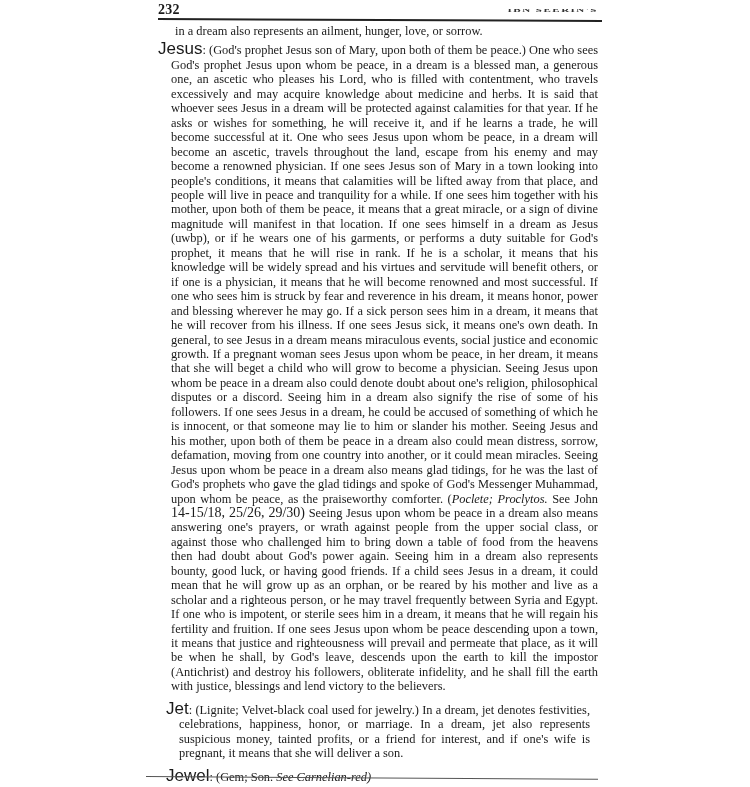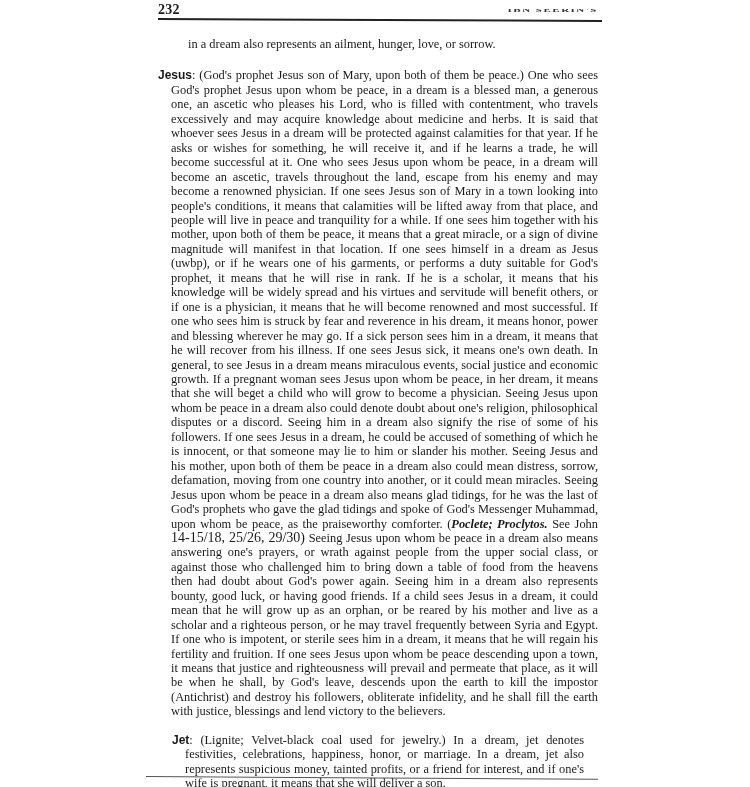--- a/index.html
+++ b/index.html
@@ -27,49 +27,49 @@
     border-top: 2px solid #222; transform: rotate(0.25deg);
   }
   .body { margin-top: 4px; }
   .entry {
     font-size: 12.4px; line-height: 14.45px;
     text-align: justify; padding-left: 13px; text-indent: -13px;
   }
   .entry.continued { padding-left: 13px; text-indent: 0; }
   .headword {
     font-family: "Liberation Sans", "DejaVu Sans", sans-serif;
-    font-weight: bold; font-size: 12px;
+    font-weight: normal; font-size: 17px;
   }
-  .italic { font-style: italic; font-weight: bold; }
+  .italic { font-style: italic; }
   .small { font-size: 14px; }
   .footer-rule {
     position: absolute; left: -12px; width: 452px; top: 776px;
     border-top: 1px solid #555; transform: rotate(0.35deg); transform-origin: left;
   }
 </style>
 </head>
 <body>
 
 <div class="page">
   <div class="running-head">
     <span class="page-number">232</span>
     <span class="header-title">IBN SEERIN'S</span>
     <div class="header-rule"></div>
   </div>
 
   <div class="body">
-    <p class="entry continued" style="margin:17px">
+    <p class="entry continued" style="margin:4px">
       <span>in a dream also represents an ailment, hunger, love, or sorrow.</span>
     </p>
 
     <p class="entry" style="margin:0">
       <span class="headword">Jesus</span><span>: (God's prophet Jesus son of Mary, upon both of them be peace.) One who sees God's prophet Jesus upon whom be peace, in a dream is a blessed man, a generous one, an ascetic who pleases his Lord, who is filled with contentment, who travels excessively and may acquire knowledge about medicine and herbs. It is said that whoever sees Jesus in a dream will be protected against calamities for that year. If he asks or wishes for something, he will receive it, and if he learns a trade, he will become successful at it. One who sees Jesus upon whom be peace, in a dream will become an ascetic, travels throughout the land, escape from his enemy and may become a renowned physician. If one sees Jesus son of Mary in a town looking into people's conditions, it means that calamities will be lifted away from that place, and people will live in peace and tranquility for a while. If one sees him together with his mother, upon both of them be peace, it means that a great miracle, or a sign of divine magnitude will manifest in that location. If one sees himself in a dream as Jesus (uwbp), or if he wears one of his garments, or performs a duty suitable for God's prophet, it means that he will rise in rank. If he is a scholar, it means that his knowledge will be widely spread and his virtues and servitude will benefit others, or if one is a physician, it means that he will become renowned and most successful. If one who sees him is struck by fear and reverence in his dream, it means honor, power and blessing wherever he may go. If a sick person sees him in a dream, it means that he will recover from his illness. If one sees Jesus sick, it means one's own death. In general, to see Jesus in a dream means miraculous events, social justice and economic growth. If a pregnant woman sees Jesus upon whom be peace, in her dream, it means that she will beget a child who will grow to become a physician. Seeing Jesus upon whom be peace in a dream also could denote doubt about one's religion, philosophical disputes or a discord. Seeing him in a dream also signify the rise of some of his followers. If one sees Jesus in a dream, he could be accused of something of which he is innocent, or that someone may lie to him or slander his mother. Seeing Jesus and his mother, upon both of them be peace in a dream also could mean distress, sorrow, defamation, moving from one country into another, or it could mean miracles. Seeing Jesus upon whom be peace in a dream also means glad tidings, for he was the last of God's prophets who gave the glad tidings and spoke of God's Messenger Muhammad, upon whom be peace, as the praiseworthy comforter. (</span><span class="italic">Poclete; Proclytos.</span><span> See John </span><span class="small">14-15/18, 25/26, 29/30)</span><span> Seeing Jesus upon whom be peace in a dream also means answering one's prayers, or wrath against people from the upper social class, or against those who challenged him to bring down a table of food from the heavens then had doubt about God's power again. Seeing him in a dream also represents bounty, good luck, or having good friends. If a child sees Jesus in a dream, it could mean that he will grow up as an orphan, or be reared by his mother and live as a scholar and a righteous person, or he may travel frequently between Syria and Egypt. If one who is impotent, or sterile sees him in a dream, it means that he will regain his fertility and fruition. If one sees Jesus upon whom be peace descending upon a town, it means that justice and righteousness will prevail and permeate that place, as it will be when he shall, by God's leave, descends upon the earth to kill the impostor (Antichrist) and destroy his followers, obliterate infidelity, and he shall fill the earth with justice, blessings and lend victory to the believers.</span>
     </p>
 
-    <p class="entry" style="margin:14px">
+    <p class="entry" style="margin:8px">
       <span class="headword">Jet</span><span>: (Lignite; Velvet-black coal used for jewelry.) In a dream, jet denotes festivities, celebrations, happiness, honor, or marriage. In a dream, jet also represents suspicious money, tainted profits, or a friend for interest, and if one's wife is pregnant, it means that she will deliver a son.</span>
     </p>
 
 
     <p class="entry" style="margin:8px">
       <span class="headword">Jewel</span><span>: (Gem; Son. </span><span class="italic">See Carnelian-red)</span>
     </p>
   </div>
 
   <div class="footer-rule"></div>

